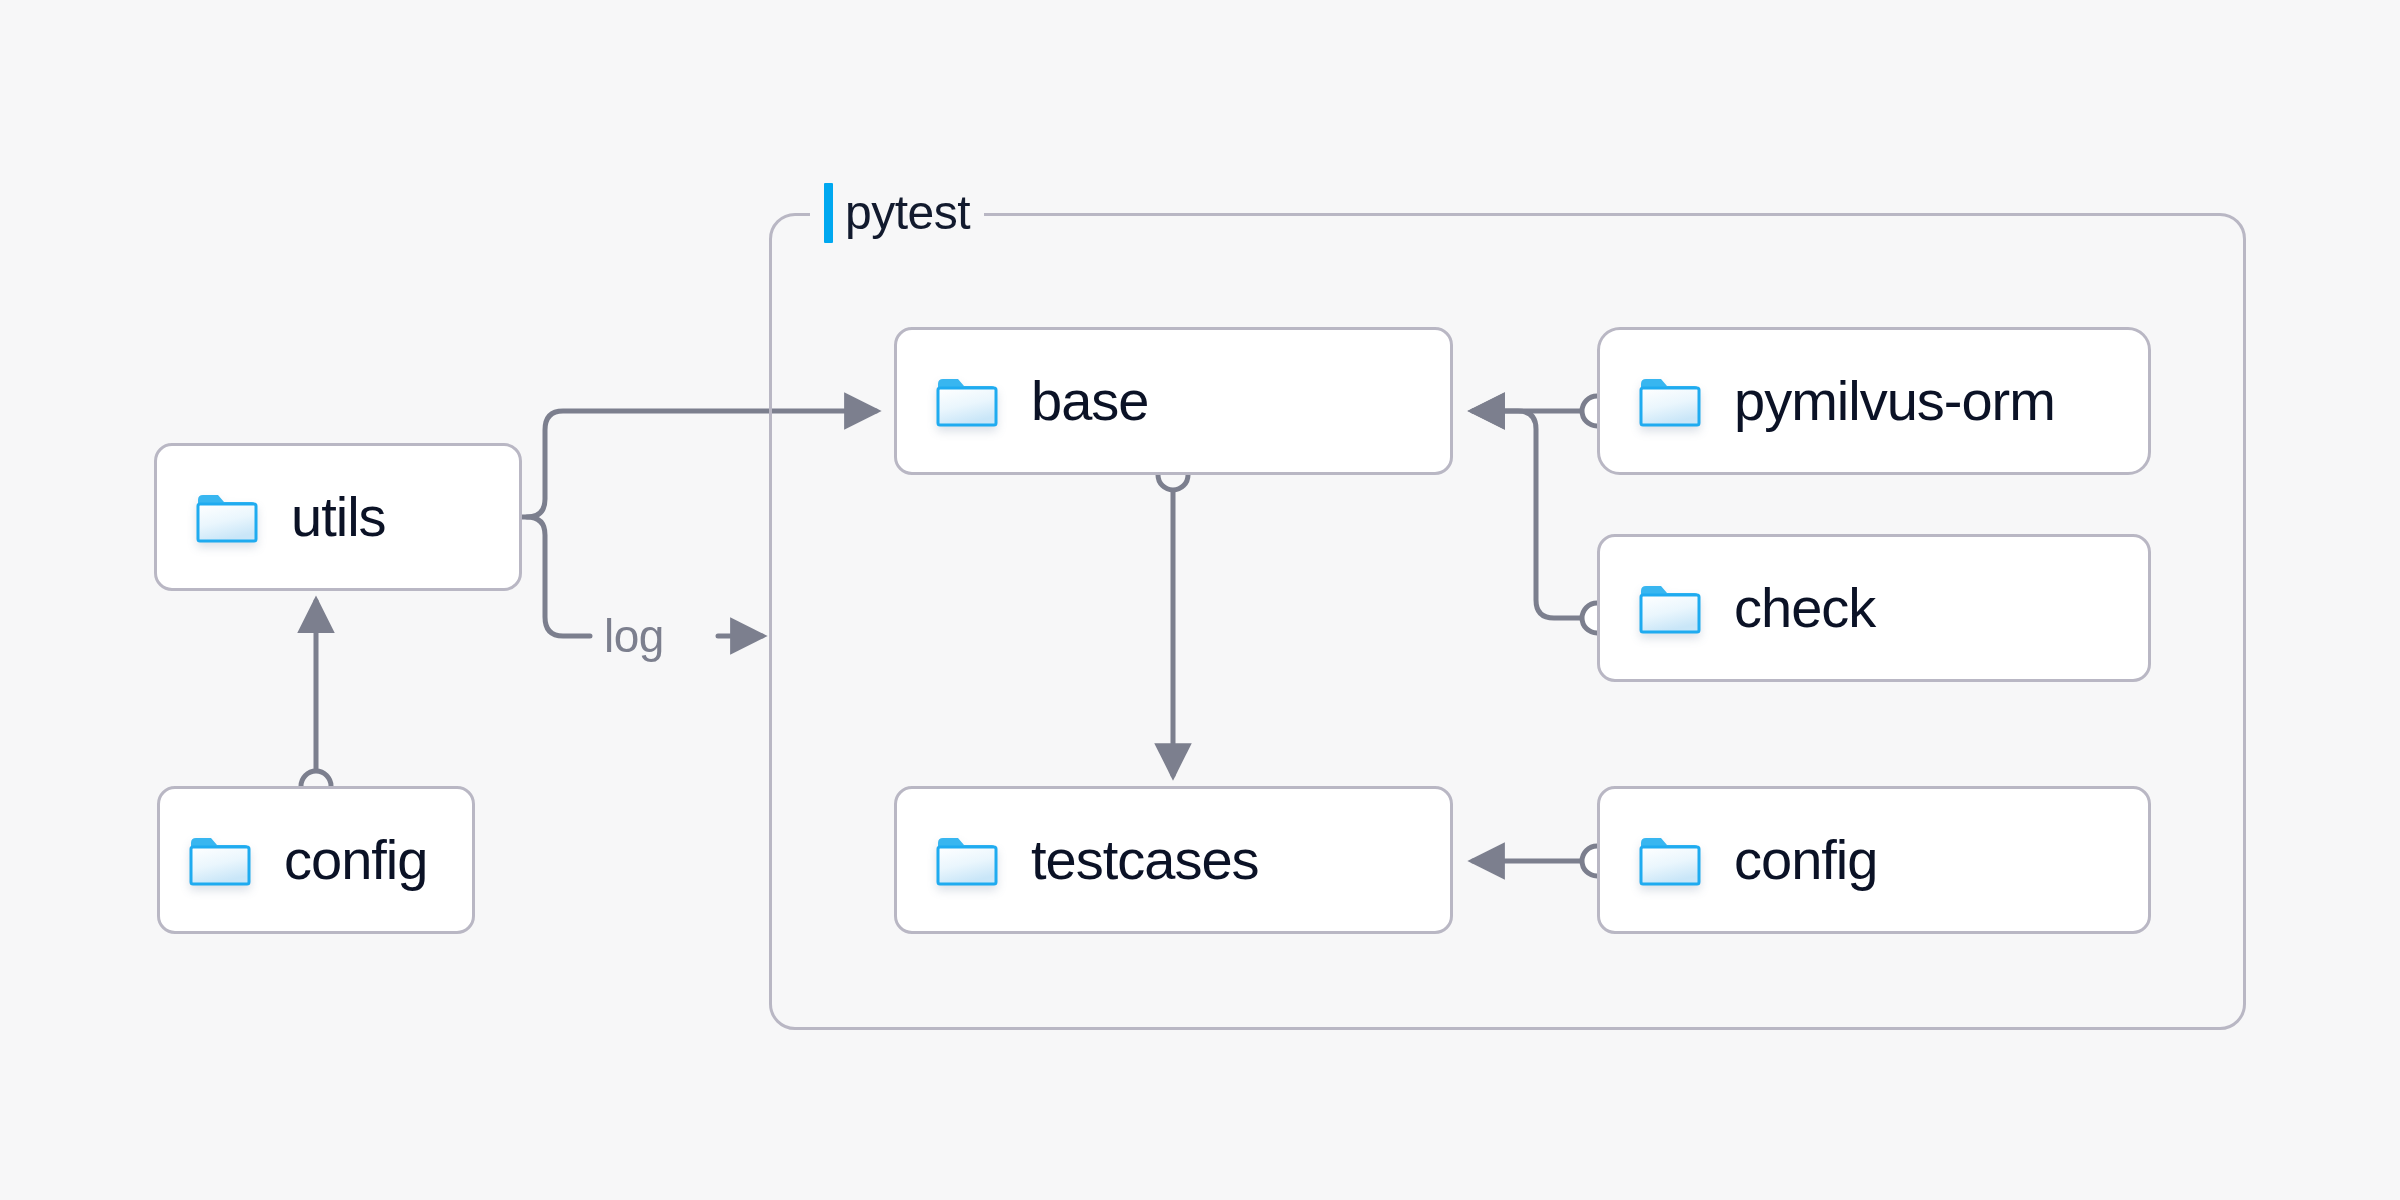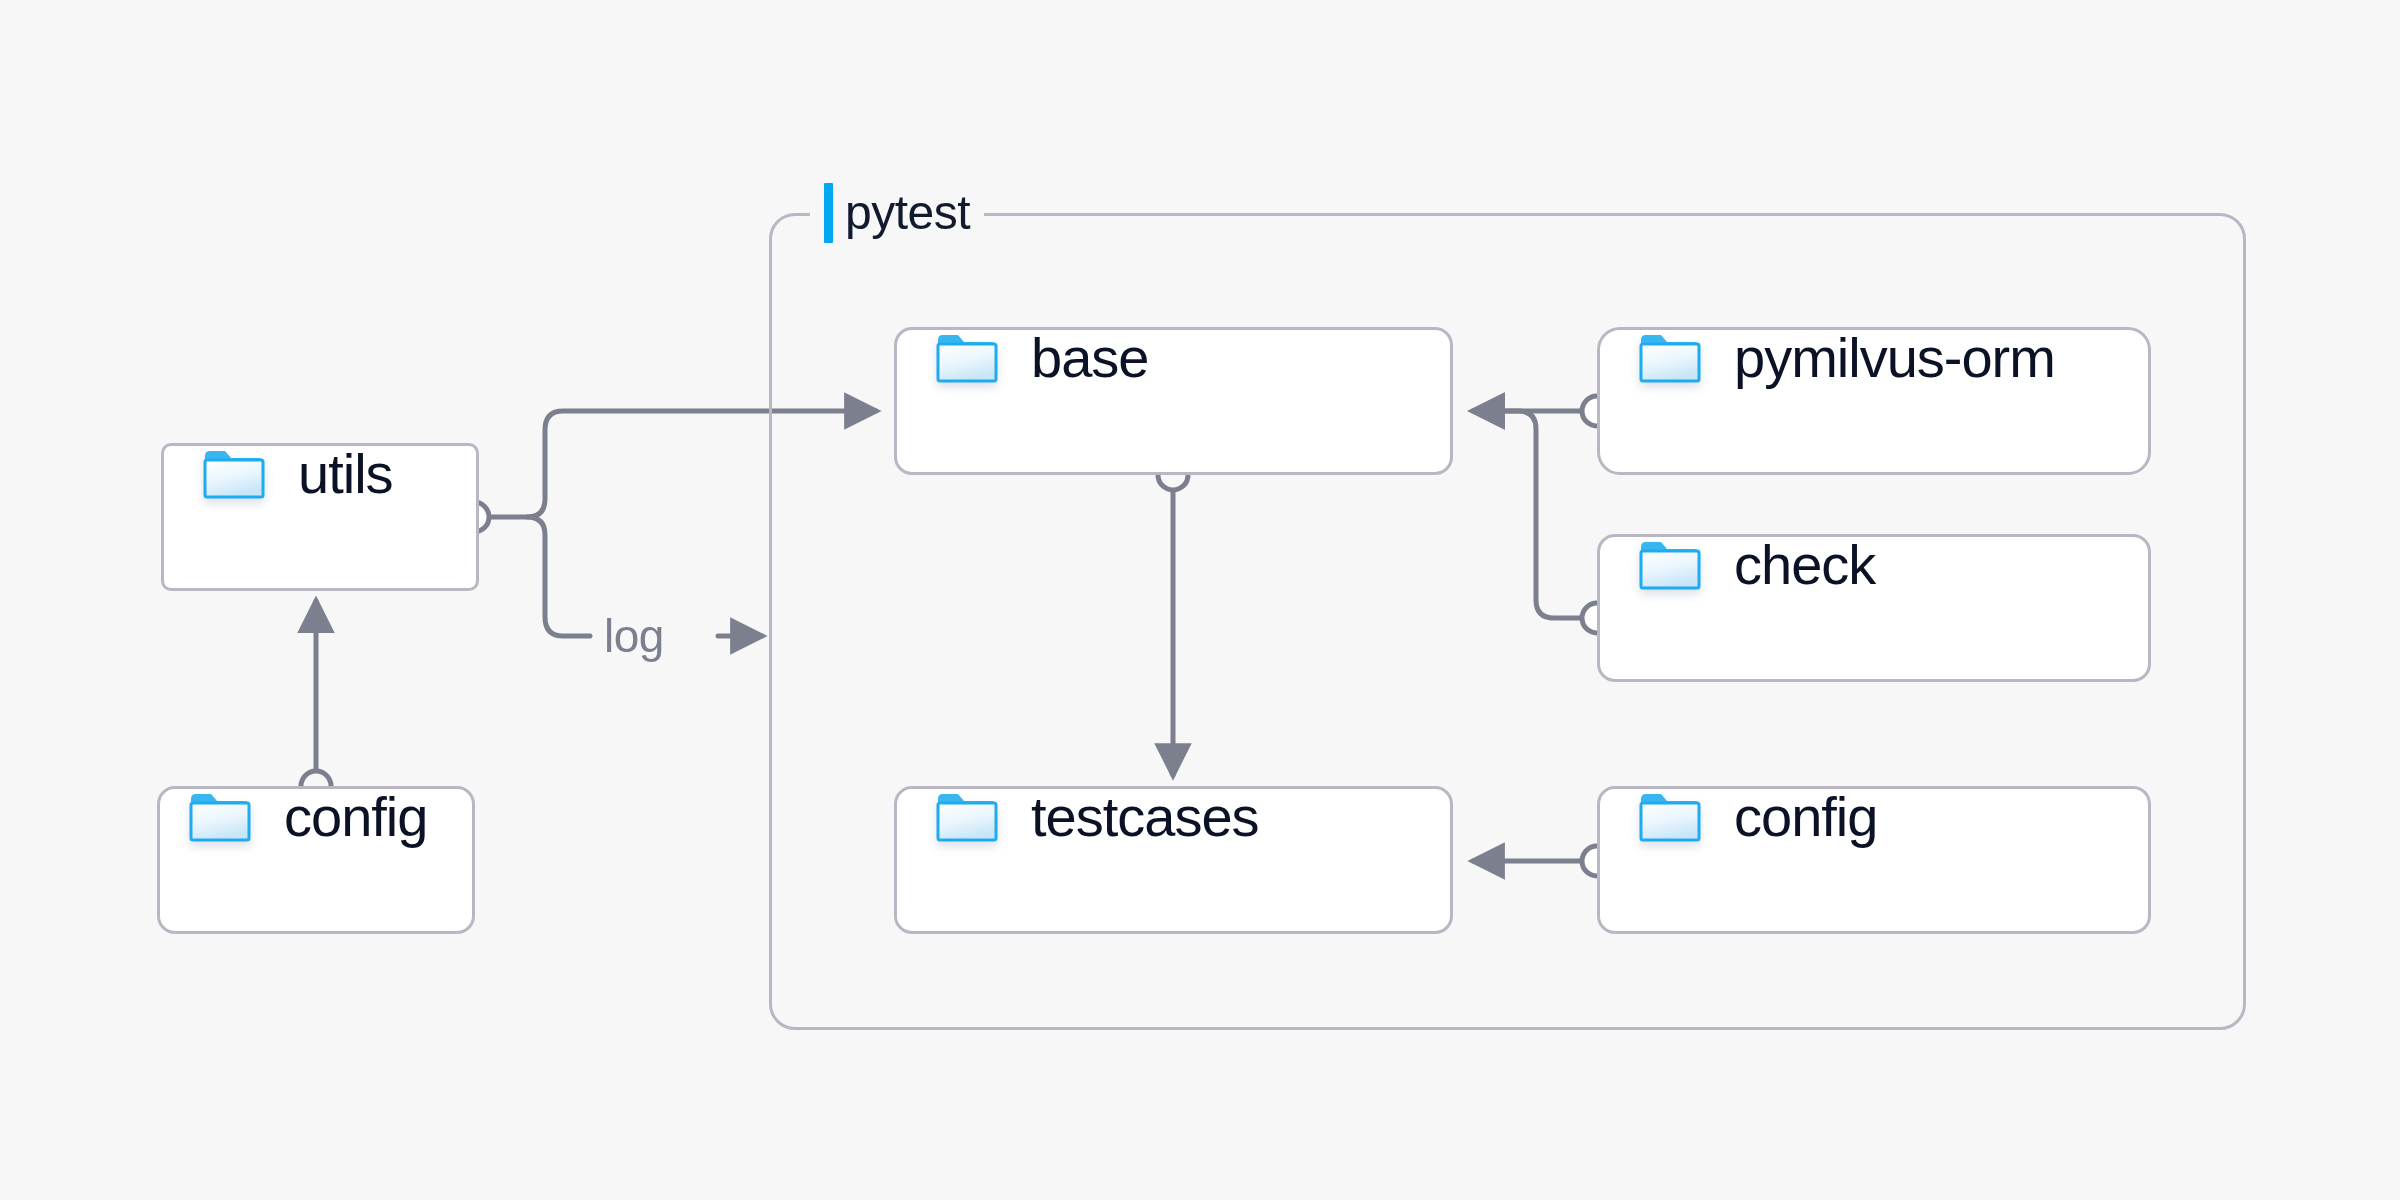--- a/index.html
+++ b/index.html
@@ -57,20 +57,21 @@
   }
 
   
   .node {
     position: absolute;
     box-sizing: border-box;
     background: #ffffff;
     border: 3px solid #b9b7c4;
     border-radius: 18px;
     display: flex;
+    align-items: center;
     padding-left: 38px;
     gap: 32px;
   }
   .node-label {
     font-size: 56px;
     color: #0b1226;
     font-weight: 400;
     letter-spacing: -1px;
     white-space: nowrap;
     line-height: 1;
@@ -138,21 +139,21 @@
       <circle cx="1597" cy="861" r="15" fill="#ffffff" stroke="#7c7f8e" stroke-width="5"></circle>
     </g>
   </svg>
 
   <div class="group-box" style="left:769px; top:213px; width:1477px; height:817px;"></div>
   <div class="group-label-wrap" style="left:810px; top:181px;">
     <span class="group-accent"></span>
     <span class="group-title">pytest</span>
   </div>
 
-  <div class="node" style="left:161px; top:443px; width:318px; height:148px;border-radius:10px;">
+  <div class="node" style="left:154px; top:443px; width:368px; height:148px;">
     <span class="folder-icon">
       <svg width="64" height="54" viewBox="0 0 64 54">
         <path d="M3 10 Q3 5 8 5 L23 5 L29 12 L56 12 Q61 12 61 17 L61 19 L3 19 Z" fill="#38b6f0"></path>
         <rect x="3" y="14" width="58" height="37" rx="2" fill="url(#folderGrad)" stroke="#1fabf0" stroke-width="3"></rect>
       </svg>
     </span>
     <span class="node-label">utils</span>
   </div>
 
   <div class="node" style="left:157px; top:786px; width:318px; height:148px;padding-left:28px;">

